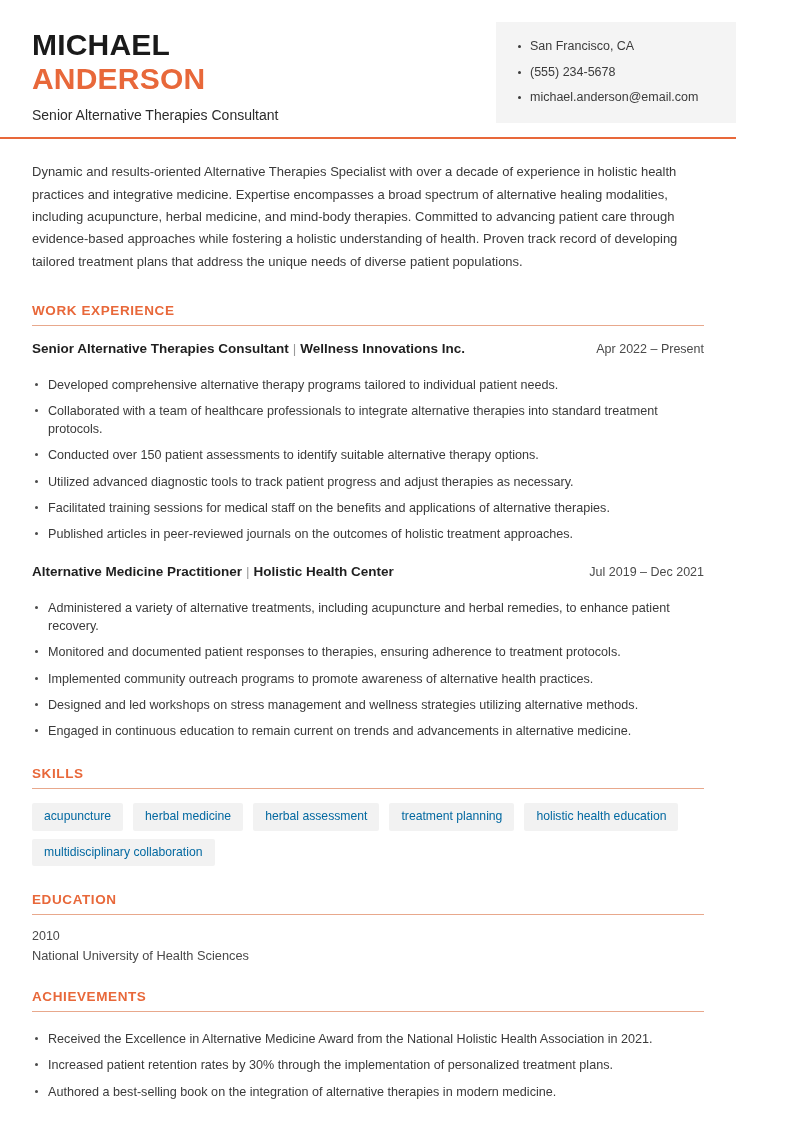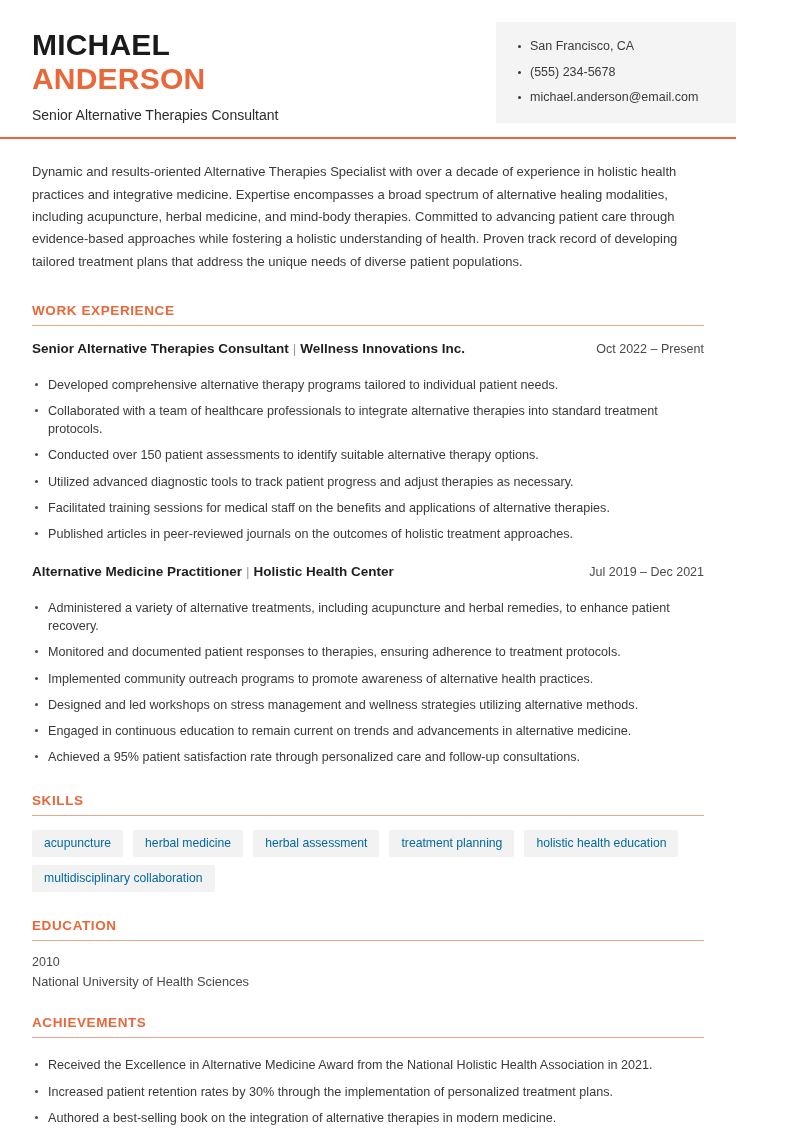--- a/index.html
+++ b/index.html
@@ -157,21 +157,21 @@
 
     <div class="section">
       <div class="section-title">WORK EXPERIENCE</div>
       <div class="section-rule"></div>
 
       <div class="entry">
         <div class="entry-head">
           <div class="entry-title">
             <span>Senior Alternative Therapies Consultant</span><span class="entry-sep">|</span><span>Wellness Innovations Inc.</span>
           </div>
-          <div class="entry-date">Oct 2022 – Present</div>
+          <div class="entry-date">Apr 2022 – Present</div>
         </div>
         <ul class="bullets">
           <li>Developed comprehensive alternative therapy programs tailored to individual patient needs.</li>
           <li>Collaborated with a team of healthcare professionals to integrate alternative therapies into standard treatment protocols.</li>
           <li>Conducted over 150 patient assessments to identify suitable alternative therapy options.</li>
           <li>Utilized advanced diagnostic tools to track patient progress and adjust therapies as necessary.</li>
           <li>Facilitated training sessions for medical staff on the benefits and applications of alternative therapies.</li>
           <li>Published articles in peer-reviewed journals on the outcomes of holistic treatment approaches.</li>
         </ul>
       </div>
@@ -182,21 +182,20 @@
             <span>Alternative Medicine Practitioner</span><span class="entry-sep">|</span><span>Holistic Health Center</span>
           </div>
           <div class="entry-date">Jul 2019 – Dec 2021</div>
         </div>
         <ul class="bullets">
           <li>Administered a variety of alternative treatments, including acupuncture and herbal remedies, to enhance patient recovery.</li>
           <li>Monitored and documented patient responses to therapies, ensuring adherence to treatment protocols.</li>
           <li>Implemented community outreach programs to promote awareness of alternative health practices.</li>
           <li>Designed and led workshops on stress management and wellness strategies utilizing alternative methods.</li>
           <li>Engaged in continuous education to remain current on trends and advancements in alternative medicine.</li>
-          <li>Achieved a 95% patient satisfaction rate through personalized care and follow-up consultations.</li>
         </ul>
       </div>
     </div>
 
     <div class="section">
       <div class="section-title">SKILLS</div>
       <div class="section-rule"></div>
       <div class="chips">
         <span class="chip">acupuncture</span>
         <span class="chip">herbal medicine</span>

